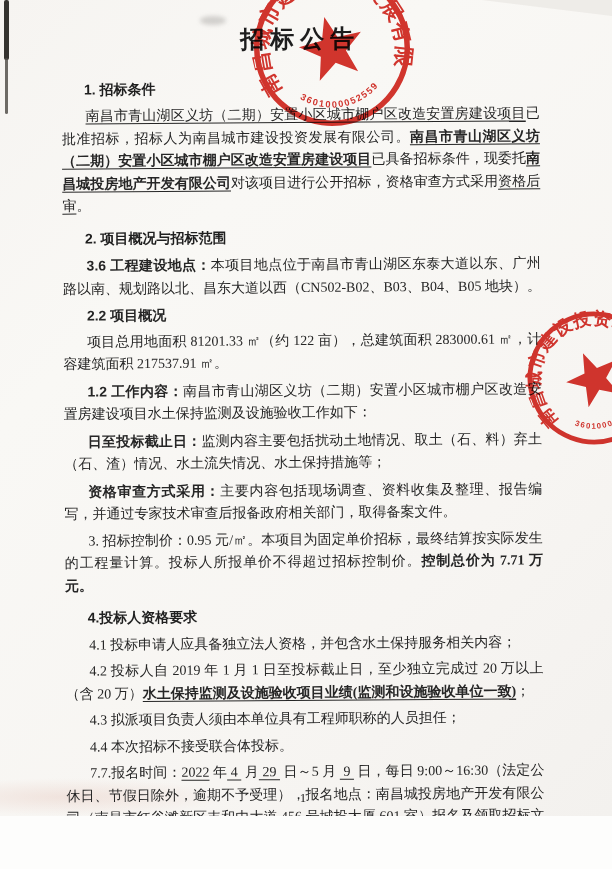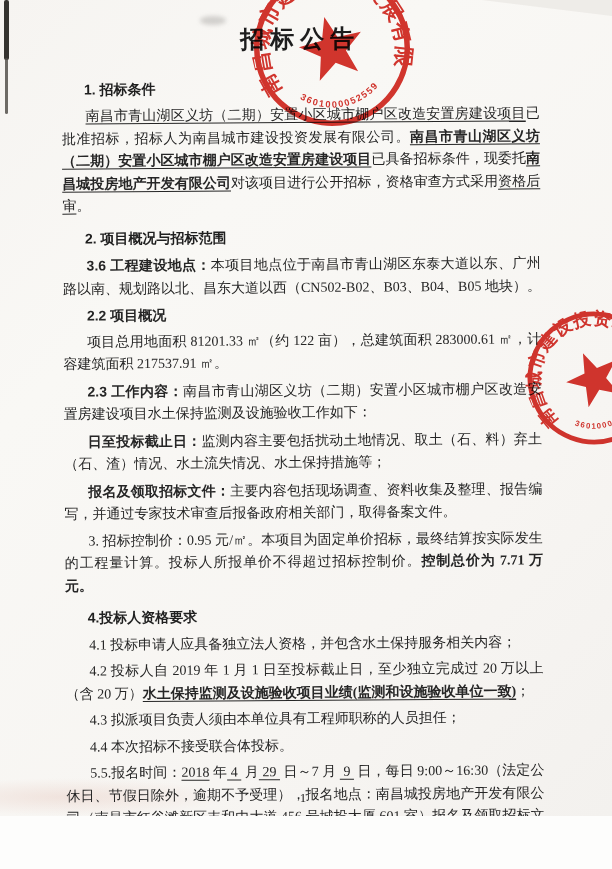--- a/index.html
+++ b/index.html
@@ -54,39 +54,39 @@
     <div class="p"><span class="u">南昌市青山湖区义坊（二期）安置小区城市棚户区改造安置房建设项目</span><span>已批准招标，招标人为南昌城市建设投资发展有限公司。</span><span class="u b">南昌市青山湖区义坊（二期）安置小区城市棚户区改造安置房建设项目</span><span>已具备招标条件，现委托</span><span class="u b">南昌城投房地产开发有限公司</span><span>对该项目进行公开招标，资格审查方式采用</span><span class="u">资格后审</span><span>。</span></div>
 
     <div class="h">2.  项目概况与招标范围</div>
 
     <div class="p"><span class="bh">3.6 工程建设地点：</span><span>本项目地点位于南昌市青山湖区东泰大道以东、广州路以南、规划路以北、昌东大道以西（CN502-B02、B03、B04、B05 地块）。</span></div>
 
     <div class="p bh">2.2 项目概况</div>
 
     <div class="p">项目总用地面积 81201.33 ㎡（约 122 亩），总建筑面积 283000.61 ㎡，计容建筑面积 217537.91 ㎡。</div>
 
-    <div class="p"><span class="bh">2.3 工作内容：</span><span>南昌市青山湖区义坊（二期）安置小区城市棚户区改造安置房建设项目水土保持监测及设施验收工作如下：</span></div>
+    <div class="p"><span class="bh">1.2 工作内容：</span><span>南昌市青山湖区义坊（二期）安置小区城市棚户区改造安置房建设项目水土保持监测及设施验收工作如下：</span></div>
 
     <div class="p"><span class="bh">日至投标截止日：</span><span>监测内容主要包括扰动土地情况、取土（石、料）弃土（石、渣）情况、水土流失情况、水土保持措施等；</span></div>
 
-    <div class="p"><span class="bh">报名及领取招标文件：</span><span>主要内容包括现场调查、资料收集及整理、报告编写，并通过专家技术审查后报备政府相关部门，取得备案文件。</span></div>
+    <div class="p"><span class="bh">资格审查方式采用：</span><span>主要内容包括现场调查、资料收集及整理、报告编写，并通过专家技术审查后报备政府相关部门，取得备案文件。</span></div>
 
     <div class="p"><span>3.  招标控制价：0.95 元/㎡。本项目为固定单价招标，最终结算按实际发生的工程量计算。投标人所报单价不得超过招标控制价。</span><span class="b">控制总价为 7.71 万元。</span></div>
 
     <div class="h">4.投标人资格要求</div>
 
     <div class="p">4.1 投标申请人应具备独立法人资格，并包含水土保持服务相关内容；</div>
 
     <div class="p"><span>4.2 投标人自 2019 年 1 月 1 日至投标截止日，至少独立完成过 20 万以上（含 20 万）</span><span class="u b">水土保持监测及设施验收项目业绩(监测和设施验收单位一致)</span><span>；</span></div>
 
     <div class="p">4.3 拟派项目负责人须由本单位具有工程师职称的人员担任；</div>
 
     <div class="p">4.4 本次招标不接受联合体投标。</div>
 
-    <div class="p"><span>5.5.报名时间：</span><span class="u">2018</span><span> 年</span><span class="u">&nbsp;4&nbsp;</span><span> 月</span><span class="u">&nbsp;29&nbsp;</span><span> 日～7</span><span>&nbsp;月&nbsp;</span><span class="u">&nbsp;9&nbsp;</span><span> 日，每日 9:00～16:30（法定公休日、节假日除外，逾期不予受理），报名地点：南昌城投房地产开发有限公司（南昌市红谷滩新区丰和中大道 456 号城投大厦 601 室）报名及领取招标文件。</span></div>
+    <div class="p"><span>7.7.报名时间：</span><span class="u">2022</span><span> 年</span><span class="u">&nbsp;4&nbsp;</span><span> 月</span><span class="u">&nbsp;29&nbsp;</span><span> 日～5</span><span>&nbsp;月&nbsp;</span><span class="u">&nbsp;9&nbsp;</span><span> 日，每日 9:00～16:30（法定公休日、节假日除外，逾期不予受理），报名地点：南昌城投房地产开发有限公司（南昌市红谷滩新区丰和中大道 456 号城投大厦 601 室）报名及领取招标文件。</span></div>
   </div>
 
   <div class="pagenum">1</div>
 
   <div class="seal seal-top">
     <svg viewBox="0 0 200 200">
       <circle cx="100" cy="100" r="94" fill="none" stroke="#d3261f" stroke-width="7"></circle>
       <polygon fill="#d3261f" points="100,60 110,88.2 139.9,89 116.2,107.3 124.7,136 100,119 75.3,136 83.8,107.3 60.1,89 90,88.2"></polygon>
       <defs>
         <path id="arcTop1" d="M 30,142 A 80.6,80.6 0 1 1 170,142"></path>

